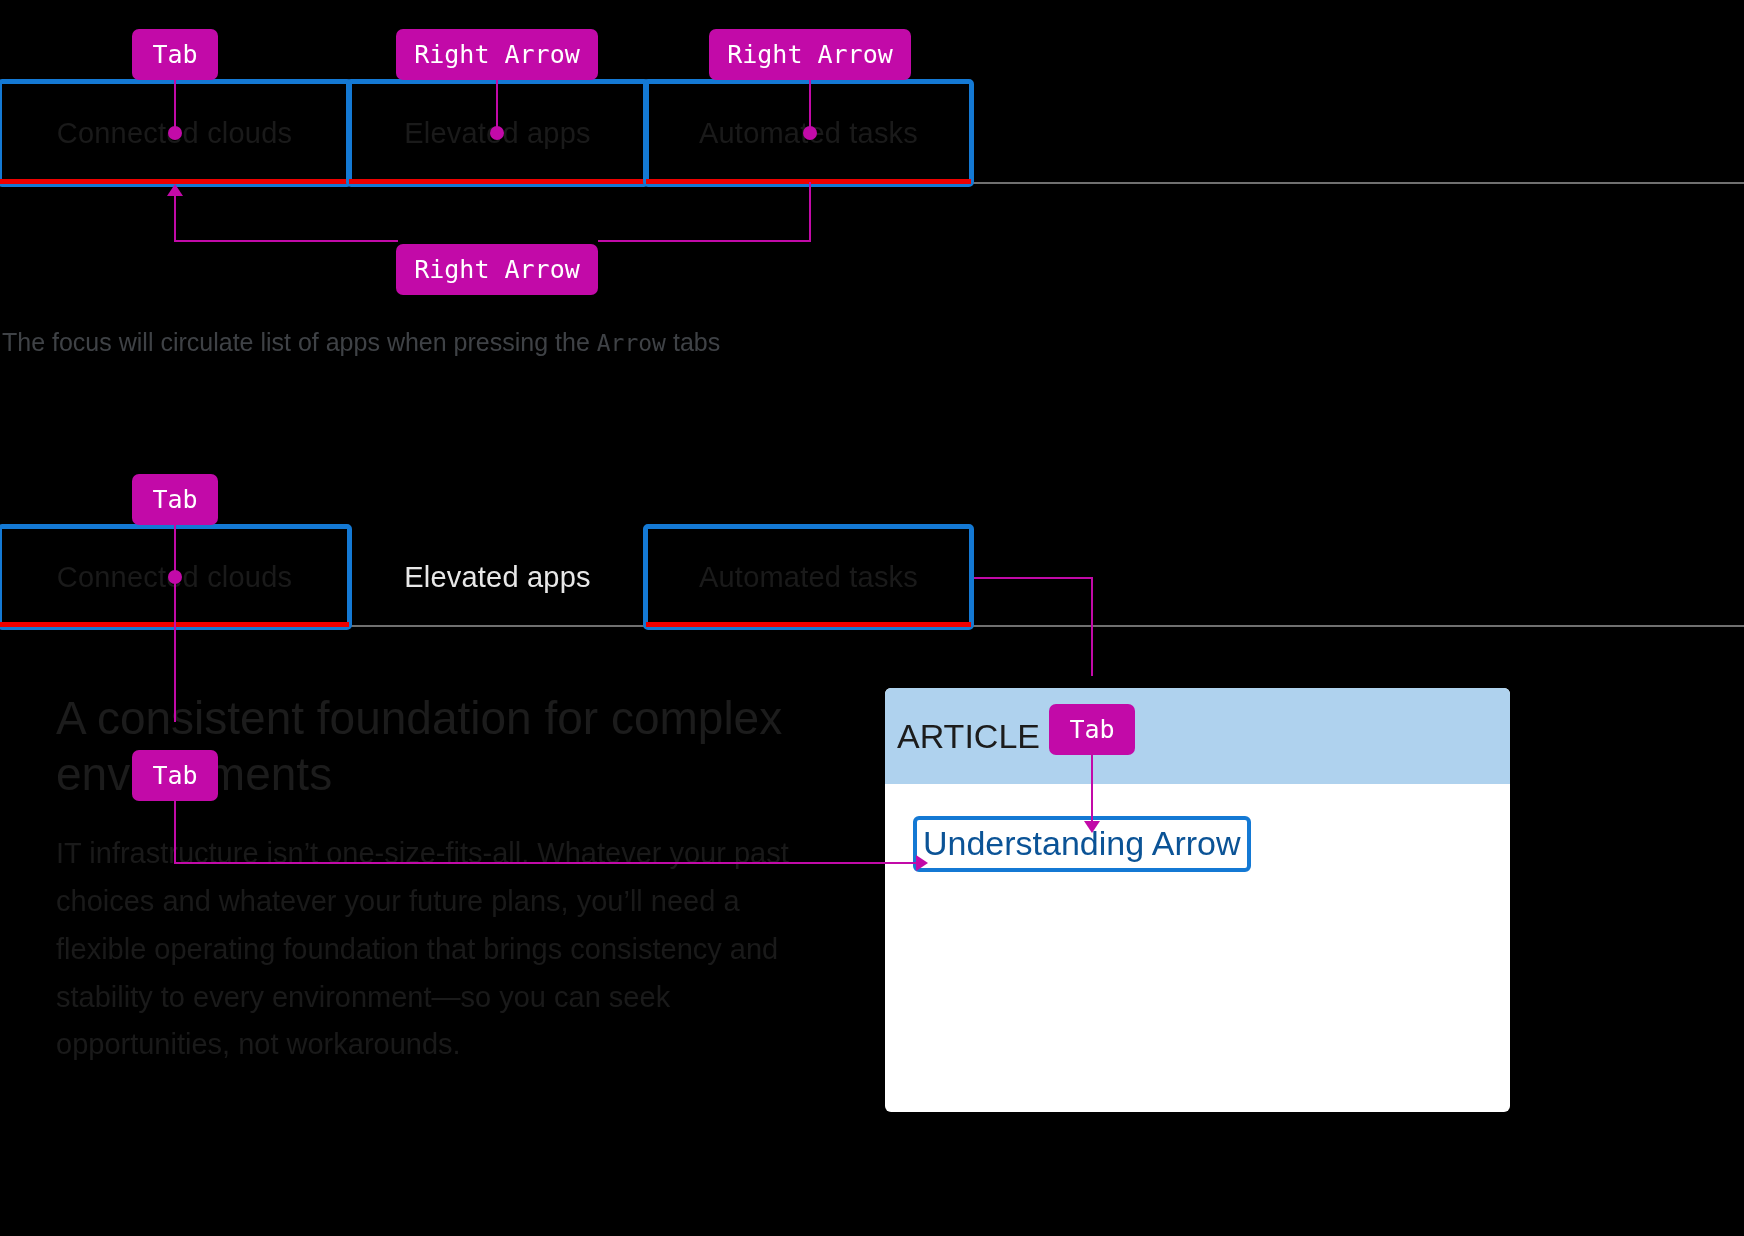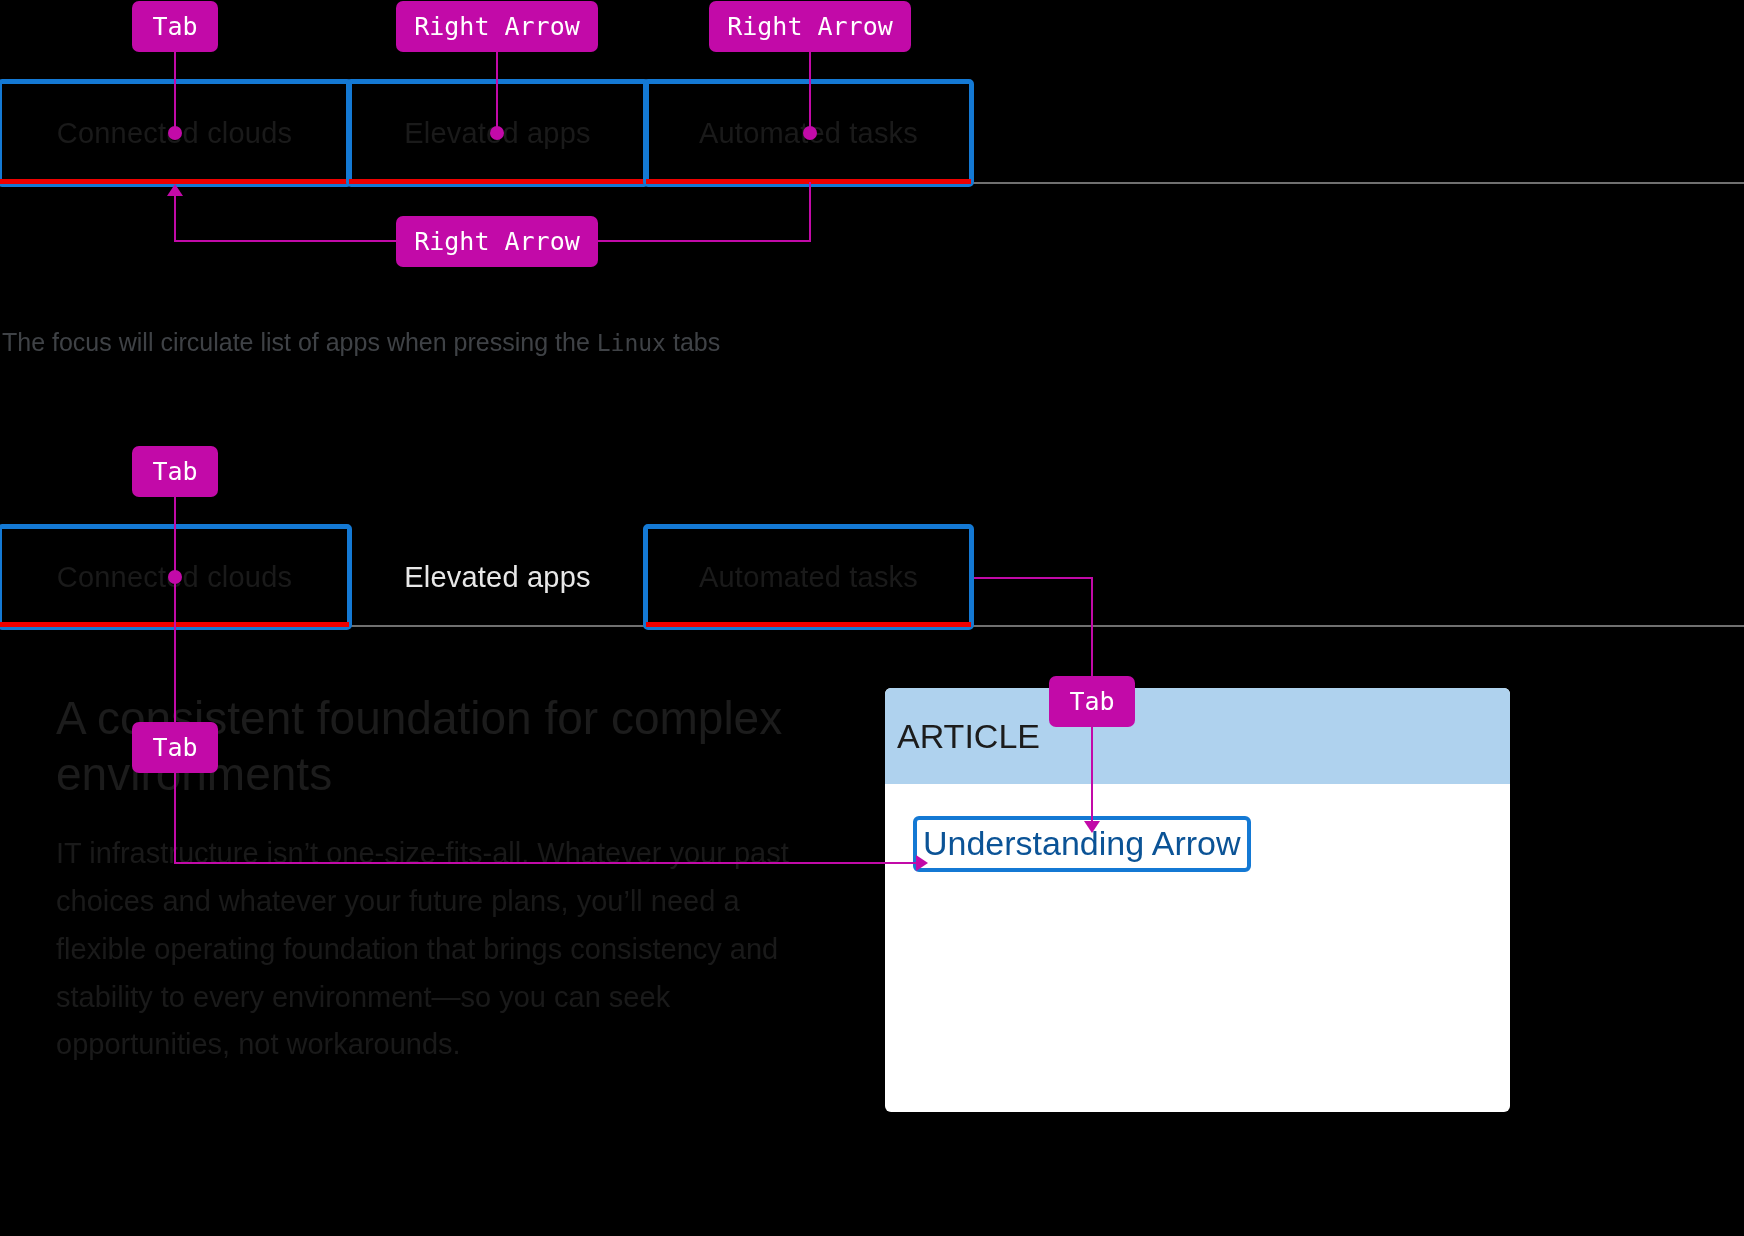--- a/index.html
+++ b/index.html
@@ -16,20 +16,21 @@
     position: absolute;
     background: #C20AA8;
     color: #ffffff;
     font-family: "DejaVu Sans Mono", "Liberation Mono", monospace;
     font-size: 25px;
     line-height: 1;
     border-radius: 7px;
     display: flex; align-items: center; justify-content: center;
     white-space: nowrap;
     z-index: 40;
+    margin-top: 28px;
   }
 
   
   .conn   { position: absolute; background: #C20AA8; z-index: 30; }
   .conn.v { width: 2px; }
   .conn.h { height: 2px; }
   .dot {
     position: absolute; width: 14px; height: 14px; border-radius: 50%;
     background: #C20AA8; z-index: 31;
   }
@@ -156,21 +157,21 @@
       <span>Elevated apps</span>
       <span class="redline"></span>
     </div>
     <div class="tab focused" style="width:325px; height:102px;">
       <span>Automated tasks</span>
       <span class="redline"></span>
     </div>
   </div>
 
   <div class="caption" style="left:2px; top:328px;">
-    <span>The focus will circulate list of apps when pressing the </span><span class="mono">Linux</span><span> tabs</span>
+    <span>The focus will circulate list of apps when pressing the </span><span class="mono">Arrow</span><span> tabs</span>
   </div>
 
   <div class="keycap" style="left:132px; top:446px; width:86px; height:51px;">Tab</div>
   <div class="keycap" style="left:132px; top:722px; width:86px; height:51px;">Tab</div>
   <div class="keycap" style="left:1049px; top:676px; width:86px; height:51px;">Tab</div>
 
   <div class="conn v" style="left:174px; top:497px; height:80px;"></div>
   <div class="dot" style="left:168px; top:570px;"></div>
 
   <div class="conn v" style="left:174px; top:577px; height:145px;"></div>

